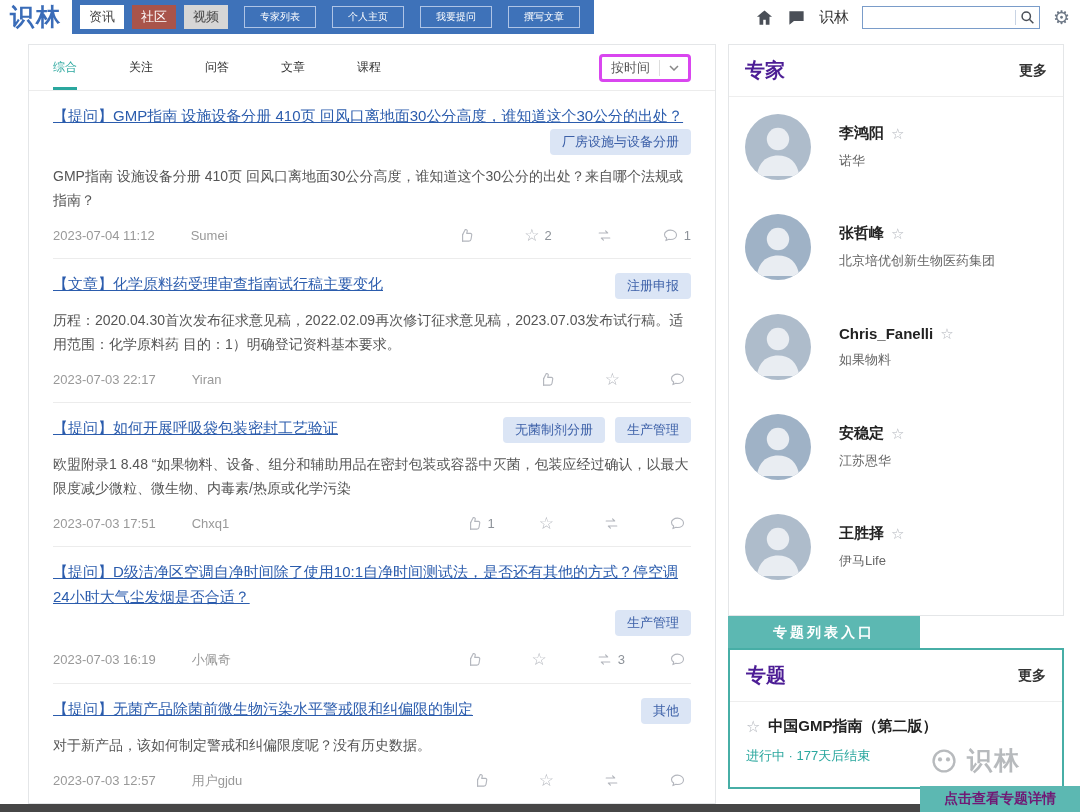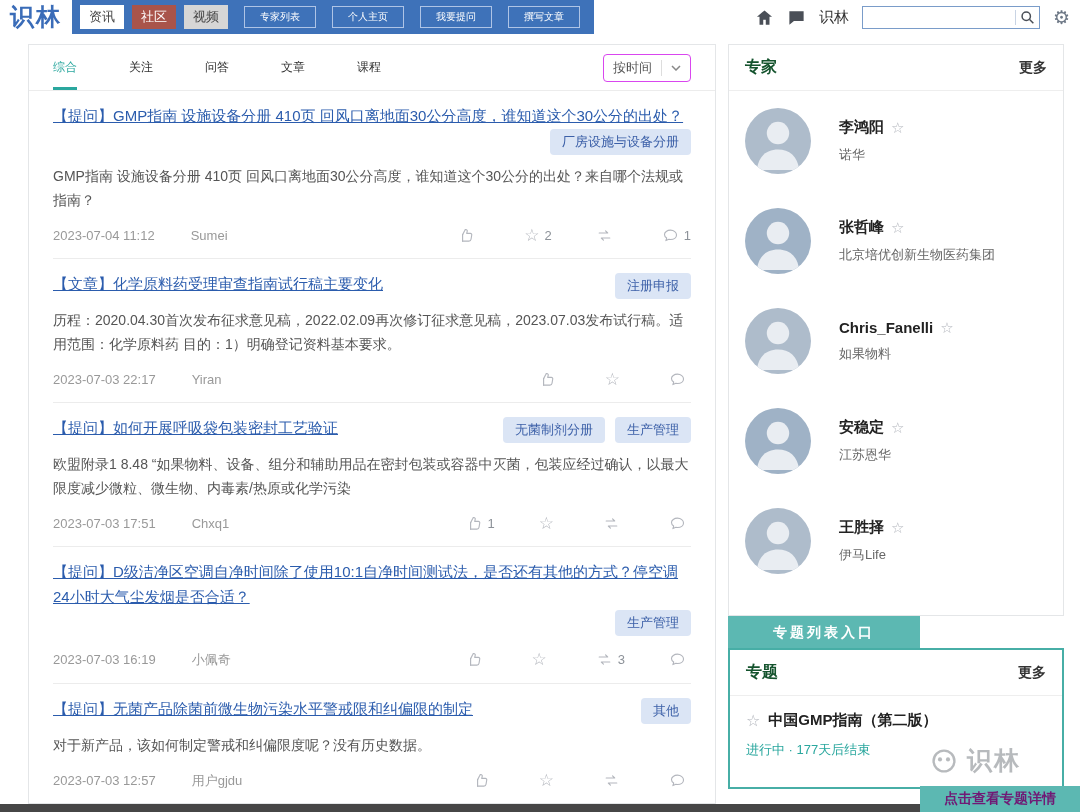--- a/index.html
+++ b/index.html
@@ -23,40 +23,40 @@
   .hdr-brand { font-size:15px; color:#333; }
   .searchbox { display:flex; align-items:center; width:178px; height:23px; border:1px solid #7a9cc9; background:#fff; padding:0 4px; }
   .searchbox input { flex:1; border:none; outline:none; font-size:13px; min-width:0; }
   .searchbox .sep { width:1px; height:15px; background:#c9d4e4; margin:0 4px; }
   .gear { font-size:19px; color:#6d7886; line-height:1; cursor:pointer; }
   
   .feed-card { position:absolute; left:28px; top:44px; width:688px; bottom:8px; background:#fff; border:1px solid #e4e6e8; overflow:hidden; }
   .feed-tabs { display:flex; align-items:stretch; height:46px; padding:0 24px; border-bottom:1px solid #ececec; }
   .feed-tab { font-size:12px; color:#333; margin-right:52px; line-height:44px; cursor:pointer; border-bottom:3px solid transparent; }
   .feed-tab.active { color:#2aa79e; border-bottom-color:#2aa79e; }
-  .sort { margin-left:auto; align-self:center; display:flex; align-items:center; gap:9px; border:1px solid #d946ef; border-radius:4px; height:28px; padding:0 9px; font-size:13px; color:#555; cursor:pointer; background:#fff; }
+  .sort { margin-left:auto; align-self:center; display:flex; align-items:center; gap:9px; border:3px solid #d946ef; border-radius:4px; height:28px; padding:0 9px; font-size:13px; color:#555; cursor:pointer; background:#fff; }
   .sort .vsep { width:1px; height:16px; background:#ddd; }
   .posts { padding:0 24px; }
   .post { padding:13px 0 14px; border-bottom:1px solid #ececec; }
   .title-row { display:flex; align-items:flex-start; gap:14px; }
   .post-title { flex:1; color:#2b5cad; font-size:15px; line-height:1.65; text-decoration:underline; cursor:pointer; }
   .tags { display:flex; gap:10px; flex-shrink:0; margin-top:1px; }
   .tag-row { display:flex; justify-content:flex-end; gap:10px; }
   .tag { background:#dbe5f5; color:#3c60a8; font-size:13px; padding:4px 12px; border-radius:4px; white-space:nowrap; cursor:pointer; }
   .post-body { color:#555; font-size:14px; line-height:1.72; margin-top:9px; }
   .meta-row { display:flex; align-items:center; margin-top:15px; font-size:13px; color:#999; }
   .meta-author { margin-left:36px; }
   .stats { margin-left:auto; display:flex; align-items:center; gap:44px; }
   .stat { display:flex; align-items:center; gap:5px; color:#8d9299; font-size:13px; cursor:pointer; }
   .stat svg { width:17px; height:17px; stroke:#b3b6bd; fill:none; stroke-width:1.6; stroke-linecap:round; stroke-linejoin:round; }
   .star-ic { font-size:17px; color:#b3b6bd; line-height:1; }
   
   .experts-card { position:absolute; left:728px; top:44px; width:336px; height:572px; background:#fff; border:1px solid #e4e6e8; overflow:hidden; }
   .card-head { display:flex; justify-content:space-between; align-items:center; padding:12px 16px; border-bottom:1px solid #eee; }
-  .card-title { font-size:16px; font-weight:bold; color:#14532d; }
+  .card-title { font-size:20px; font-weight:bold; color:#4c1d95; }
   .more { font-size:14px; font-weight:bold; color:#333; cursor:pointer; }
   .expert { display:flex; align-items:center; gap:28px; padding:17px 16px; }
   .avatar { width:66px; height:66px; border-radius:50%; overflow:hidden; flex-shrink:0; background:#aebccb; }
   .expert:nth-child(odd) .avatar { background:#9fb2c6; }
   .avatar svg { width:100%; height:100%; display:block; }
   .expert-name { font-size:15px; font-weight:bold; color:#222; display:flex; align-items:center; gap:7px; }
   .expert-name .star-ic { font-size:15px; font-weight:normal; }
   .expert-org { font-size:13px; color:#666; margin-top:9px; }
   .entry-flag { position:absolute; left:728px; top:616px; width:192px; height:33px; background:#5cb8b2; color:#fff; font-size:14px; font-weight:bold; letter-spacing:3px; display:flex; align-items:center; justify-content:center; }
   .topics-card { position:absolute; left:728px; top:648px; width:336px; height:141px; background:#fff; border:2px solid #47aea6; overflow:hidden; }

